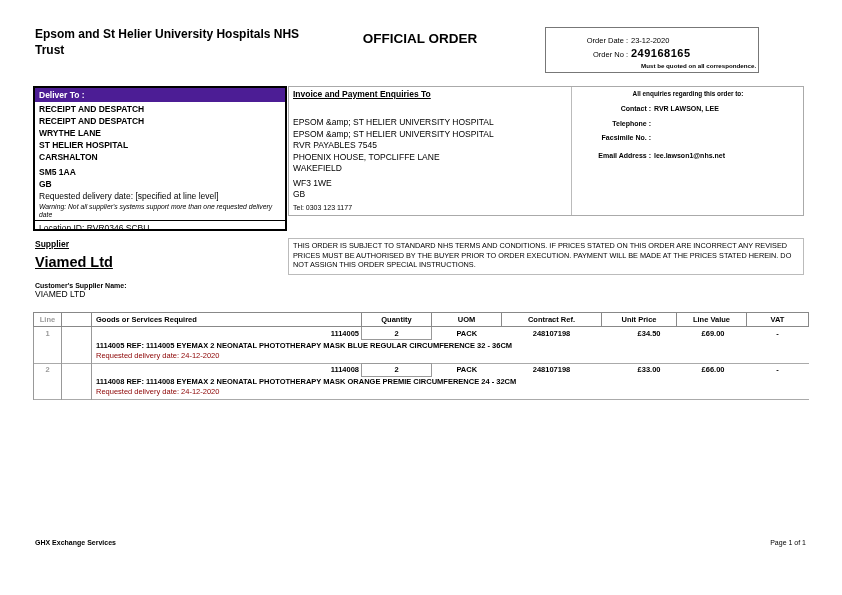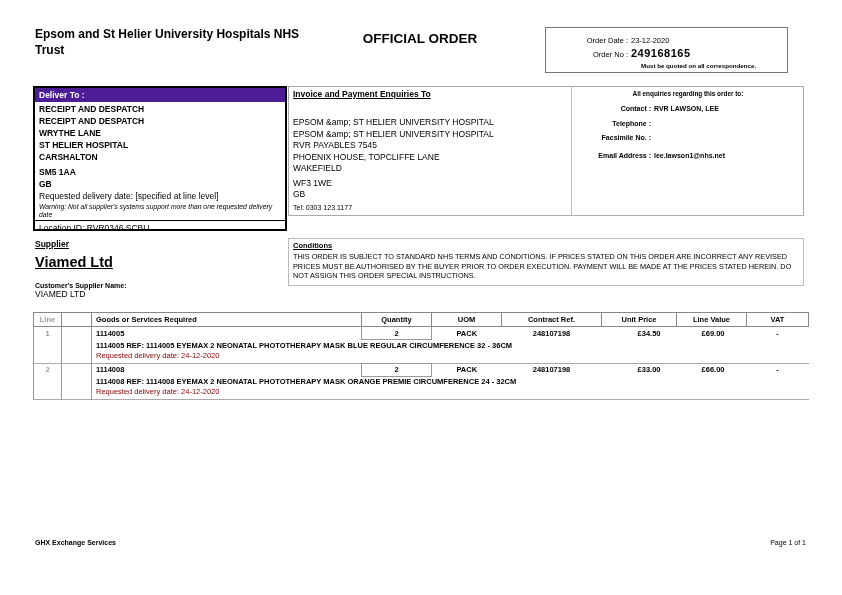--- a/index.html
+++ b/index.html
@@ -3,21 +3,21 @@
 <meta charset="utf-8">
 <style>
   * { margin:0; padding:0; box-sizing:border-box; }
   html,body { width:842px; height:595px; background:#fff; }
   body { font-family:"Liberation Sans", sans-serif; color:#000; position:relative; overflow:hidden; }
   .page { position:absolute; inset:0; background:#fff; }
 
   
   .trust-name { position:absolute; left:35px; top:27px; width:270px; font-size:12px; font-weight:bold; line-height:1.3; }
   .doc-title  { position:absolute; left:320px; top:31px; width:200px; text-align:center; font-size:13.5px; font-weight:bold; }
-  .order-box  { position:absolute; left:545px; top:27px; width:243px; height:46px; border:1px solid #777; padding-top:4px; }
+  .order-box  { position:absolute; left:545px; top:27px; width:214px; height:46px; border:1px solid #777; padding-top:4px; }
   .ob-row { white-space:nowrap; line-height:11px; }
   .ob-label { display:inline-block; width:82px; text-align:right; font-size:7.5px; }
   .ob-val   { font-size:7.5px; padding-left:3px; }
   .ob-no    { font-size:11px; font-weight:bold; padding-left:3px; letter-spacing:.5px; }
   .ob-note  { font-size:6.2px; font-weight:bold; margin:2px 0 0 95px; }
 
   
   .deliver-box { position:absolute; left:33px; top:86px; width:254px; height:145px; border:2px solid #000; background:#fff; }
   .deliver-head { background:#4c1d95; color:#fff; font-weight:bold; font-size:8.5px; padding:2px 4px; }
   .deliver-body { padding:1px 4px 0 4px; }
@@ -59,21 +59,21 @@
   .items col.c-line{width:28px} .items col.c-sp{width:30px} .items col.c-goods{width:270px}
   .items col.c-qty{width:70px} .items col.c-uom{width:70px} .items col.c-contract{width:100px}
   .items col.c-unit{width:75px} .items col.c-lv{width:70px} .items col.c-vat{width:62px}
   .items th { border:1px solid #888; font-size:7.5px; font-weight:bold; height:14px; padding:0 2px; text-align:center; background:#fff; }
   .items th.th-line { color:#999; }
   .items th.th-goods { text-align:left; padding-left:4px; }
   .items td { font-size:7.5px; vertical-align:middle; padding:0 2px; }
   .td-line { border-left:1px solid #999; border-right:1px solid #999; text-align:center; color:#999; }
   .td-sp { border-right:1px solid #999; }
   .item-main td { height:13px; font-weight:bold; }
-  .td-goods { text-align:left; padding-left:4px !important; font-weight:normal; }
+  .td-goods { text-align:right; padding-left:4px !important; font-weight:normal; }
   .td-qty { border:1px solid #999; text-align:center; }
   .td-c { text-align:center; }
   .td-unit { text-align:right; padding-right:16px !important; }
   .td-lv { text-align:right; padding-right:22px !important; }
   .desc { font-weight:bold; font-size:7.3px; padding-left:4px !important; height:11px; }
   .req { color:#8b0000; font-size:7.3px; padding-left:4px !important; height:11px; }
   tbody.item-group + tbody.item-group { border-top:1px solid #aaa; }
   tbody.item-group tr:last-child td { padding-bottom:3px; }
 
   
@@ -153,21 +153,20 @@
   </div>
 
   <div class="supplier">
     <div class="sup-head">Supplier</div>
     <div class="sup-name">Viamed Ltd</div>
     <div class="sup-cust-label">Customer's Supplier Name:</div>
     <div class="sup-cust-val">VIAMED LTD</div>
   </div>
 
   <div class="conditions">
-    <div class="cond-head">Conditions</div>
     <div class="cond-text">THIS ORDER IS SUBJECT TO STANDARD NHS TERMS AND CONDITIONS. IF PRICES STATED ON THIS ORDER ARE INCORRECT ANY REVISED PRICES MUST BE AUTHORISED BY THE BUYER PRIOR TO ORDER EXECUTION. PAYMENT WILL BE MADE AT THE PRICES STATED HEREIN. DO NOT ASSIGN THIS ORDER SPECIAL INSTRUCTIONS.</div>
   </div>
 
   <table class="items">
     <colgroup>
       <col class="c-line">
         <col class="c-sp">
         <col class="c-goods">
         <col class="c-qty">
         <col class="c-uom">

